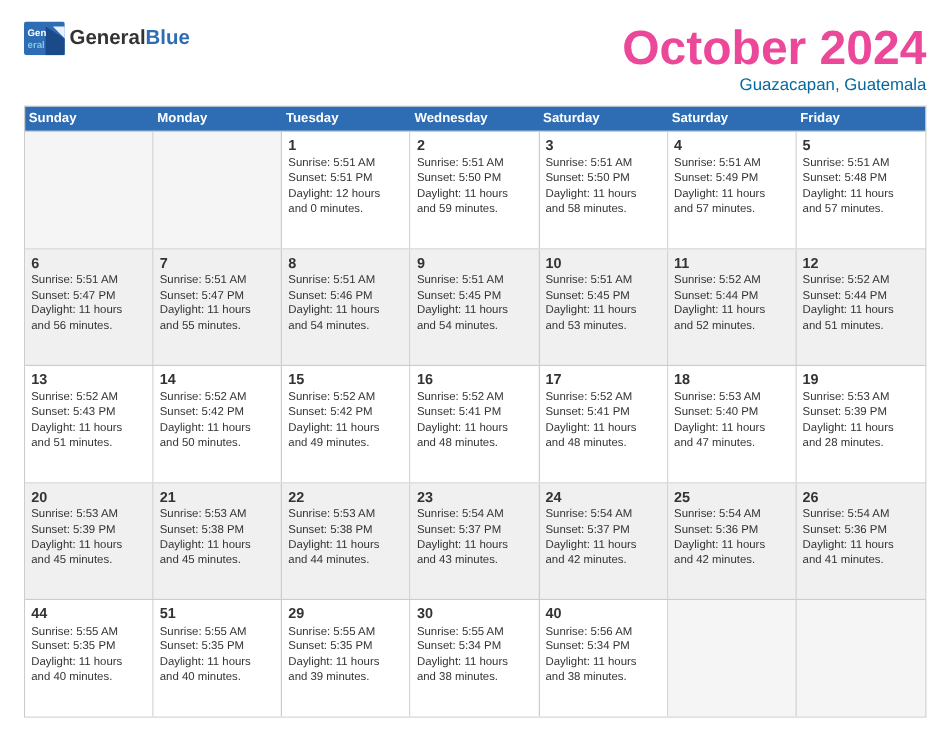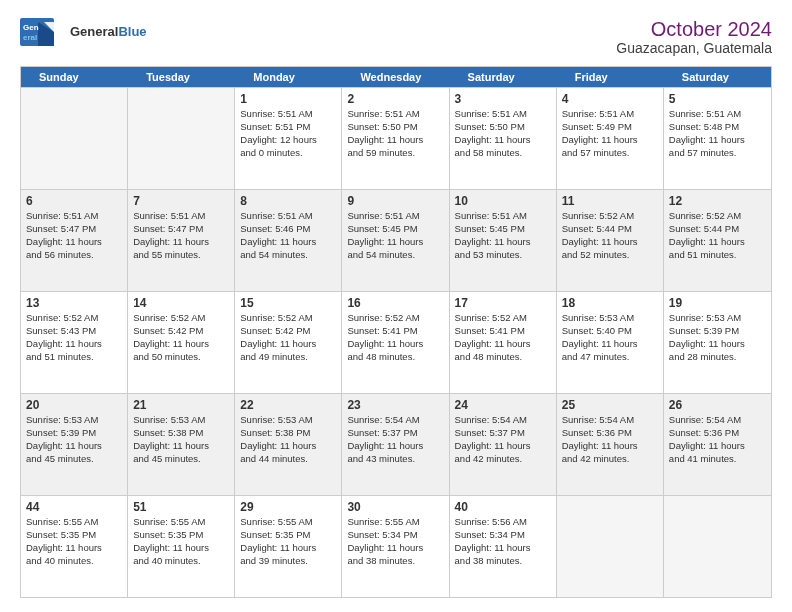--- a/index.html
+++ b/index.html
@@ -19,51 +19,51 @@
     }
     .header {
       display: flex;
       justify-content: space-between;
       align-items: flex-start;
       margin-bottom: 10px;
     }
     .logo {
       display: flex;
       align-items: center;
-      gap: 16px;
+      gap: 4px;
     }
     .title-block {
       text-align: right;
     }
     .month-title {
-      font-size: 20px;
-      font-weight: normal;
-      color: #701a75;
+      font-size: 40px;
+      font-weight: bold;
+      color: #ec4899;
       line-height: 1.1;
     }
     .subtitle {
       font-size: 14px;
-      color: #404040;
+      color: #0369a1;
     }
     .calendar {
       flex: 1;
       display: flex;
       flex-direction: column;
       border: 1px solid #ccc;
     }
     .cal-header {
       display: grid;
       grid-template-columns: repeat(7, 1fr);
       background: #2e6db4;
     }
     .cal-header-cell {
       color: #fff;
       font-size: 11px;
       font-weight: bold;
-      padding: 4px 18px;
+      padding: 4px 3px;
       text-align: left;
     }
     .cal-body {
       flex: 1;
       display: flex;
       flex-direction: column;
     }
     .cal-row {
       display: grid;
       grid-template-columns: repeat(7, 1fr);
@@ -103,40 +103,40 @@
   <div class="header">
     <div class="logo">
       <svg width="34" height="28" viewBox="0 0 34 28">
         <rect x="0" y="0" width="34" height="28" rx="2" fill="#2e6db4"></rect>
         <polygon points="18,4 34,14 34,28 18,28" fill="#1a4a8a"></polygon>
         <text x="3" y="12" font-size="8" fill="white" font-weight="bold" font-family="Arial">Gen</text>
         <text x="3" y="22" font-size="8" fill="#7ec8e3" font-weight="bold" font-family="Arial">eral</text>
         <polygon points="24,4 34,4 34,14" fill="white" opacity="0.9"></polygon>
       </svg>
       <div>
-        <div style="font-size:13px; font-weight:bold; color:#333; line-height:1.1;">
+        <div style="font-size:17px; font-weight:bold; color:#333; line-height:1.1;">
           <span>General</span><span style="color:#2e6db4;">Blue</span>
         </div>
       </div>
     </div>
     <div class="title-block">
       <div class="month-title">October 2024</div>
       <div class="subtitle">Guazacapan, Guatemala</div>
     </div>
   </div>
 
   <div class="calendar">
     <div class="cal-header">
       <div class="cal-header-cell">Sunday</div>
+      <div class="cal-header-cell">Monday</div>
       <div class="cal-header-cell">Tuesday</div>
-      <div class="cal-header-cell">Monday</div>
       <div class="cal-header-cell">Wednesday</div>
       <div class="cal-header-cell">Saturday</div>
+      <div class="cal-header-cell">Saturday</div>
       <div class="cal-header-cell">Friday</div>
-      <div class="cal-header-cell">Saturday</div>
     </div>
     <div class="cal-body" id="cal-body">
     <div class="cal-row">
           <div class="cal-cell empty"></div>
           <div class="cal-cell empty"></div>
           <div class="cal-cell">
             <span class="day-number">1</span>
             <div>Sunrise: 5:51 AM</div>
             <div>Sunset: 5:51 PM</div>
             <div>Daylight: 12 hours</div>

